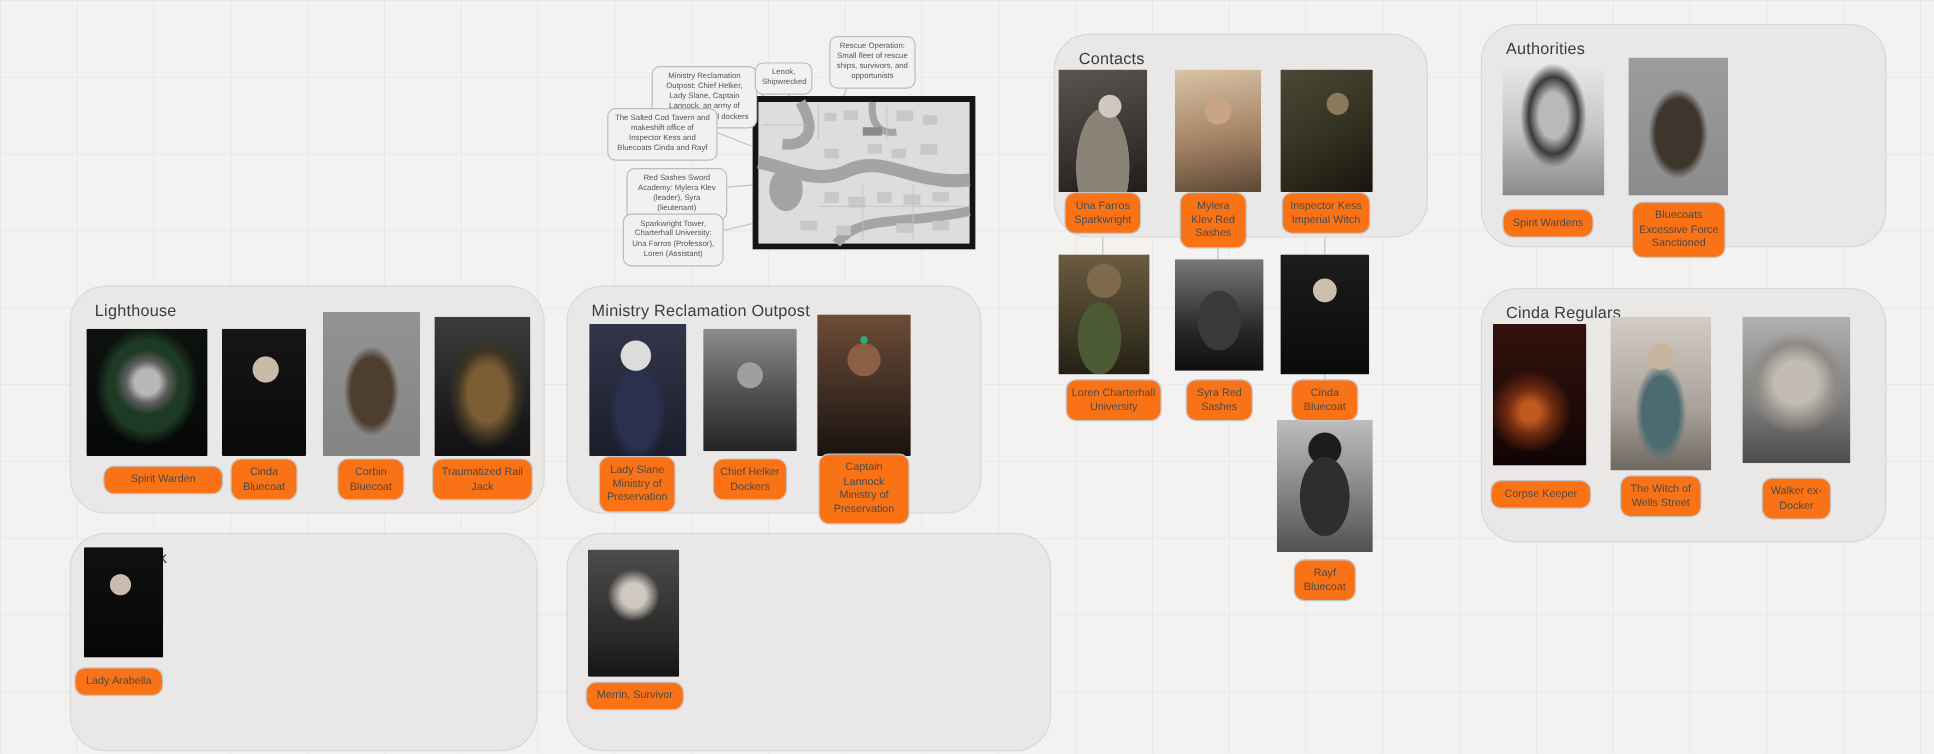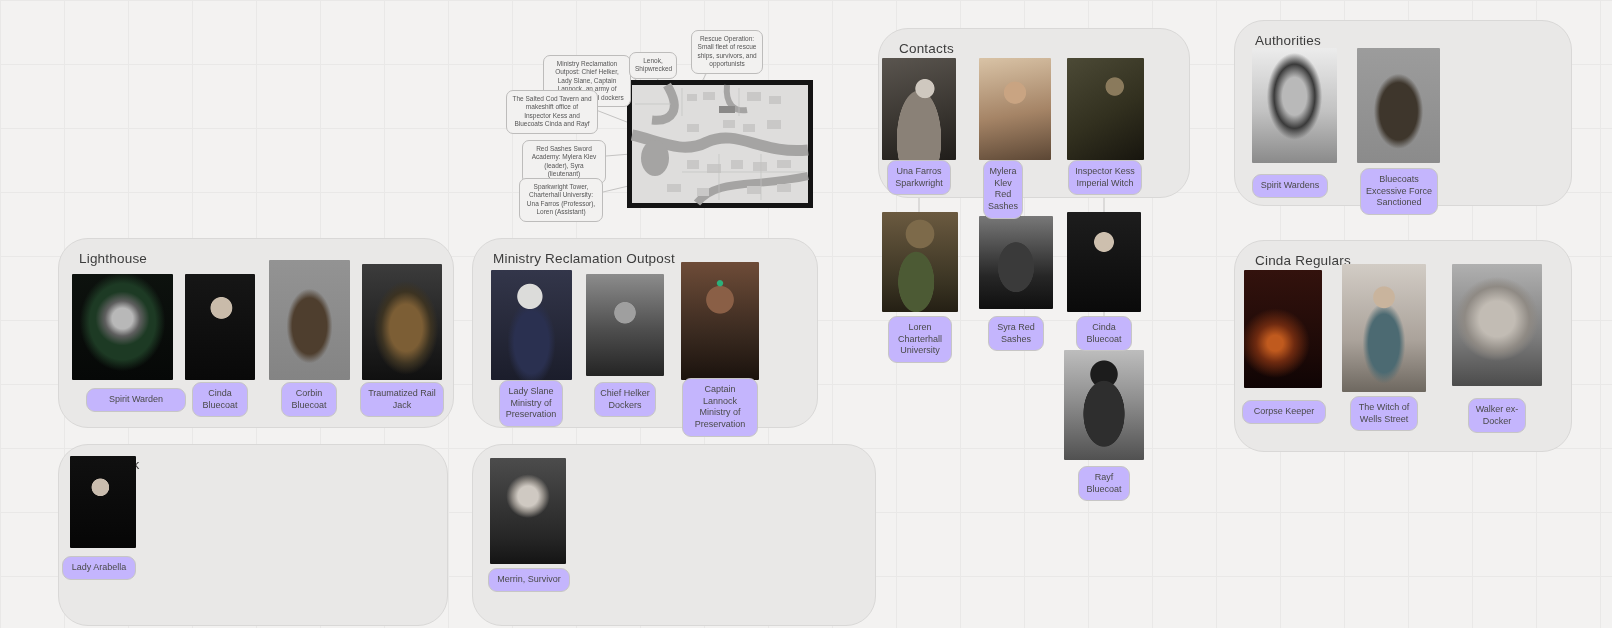--- a/index.html
+++ b/index.html
@@ -16,21 +16,21 @@
     position:absolute;background:#e9e8e7;border:1px solid #d9d8d7;
     border-radius:30px;box-sizing:border-box;z-index:1;
   }
   .panel h2{
     margin:0;position:absolute;left:20px;top:12px;
     font-size:13.5px;font-weight:400;color:#3c3c3c;letter-spacing:.2px;
   }
   .img{position:absolute;z-index:2;border-radius:1px;}
   .card-label{
     position:absolute;z-index:4;box-sizing:border-box;
-    background:#c4b5fd;border:1px solid #c7c6c5;border-radius:9px;
+    background:#f97316;border:1px solid #c7c6c5;border-radius:9px;
     font-size:9px;line-height:1.3;color:#4a4a4a;text-align:center;
     padding:5px 4px;
   }
   .note{
     position:absolute;z-index:4;box-sizing:border-box;
     background:#f2f1f0;border:1px solid #bdbcbb;border-radius:7px;
     font-size:6.5px;line-height:1.3;color:#555;text-align:center;
     padding:4px 5px;
   }
   #connectors{position:absolute;left:0;top:0;z-index:0;pointer-events:none;}
@@ -166,27 +166,27 @@
 
 <div class="img p-arabella" style="left:70px;top:456px;width:66px;height:92px"></div>
 <div class="card-label" style="left:62px;top:556px;width:74px">Lady Arabella</div>
 <div class="img p-merrin" style="left:490px;top:458px;width:76px;height:106px"></div>
 <div class="card-label" style="left:488px;top:568px;width:82px">Merrin, Survivor</div>
 
 <div class="img p-una" style="left:882px;top:58px;width:74px;height:102px"></div>
 <div class="img p-mylera" style="left:979px;top:58px;width:72px;height:102px"></div>
 <div class="img p-kess" style="left:1067px;top:58px;width:77px;height:102px"></div>
 <div class="card-label" style="left:887px;top:160px;width:64px">Una Farros Sparkwright</div>
-<div class="card-label" style="left:983px;top:160px;width:40px">Mylera Klev Red Sashes</div>
+<div class="card-label" style="left:983px;top:160px;width:56px">Mylera Klev Red Sashes</div>
 <div class="card-label" style="left:1068px;top:160px;width:74px">Inspector Kess Imperial Witch</div>
 
 <div class="img p-loren" style="left:882px;top:212px;width:76px;height:100px"></div>
 <div class="img p-syra" style="left:979px;top:216px;width:74px;height:93px"></div>
 <div class="img p-cindac" style="left:1067px;top:212px;width:74px;height:100px"></div>
-<div class="card-label" style="left:888px;top:316px;width:64px">Loren Charterhall University</div>
+<div class="card-label" style="left:888px;top:316px;width:80px">Loren Charterhall University</div>
 <div class="card-label" style="left:988px;top:316px;width:56px">Syra Red Sashes</div>
 <div class="card-label" style="left:1076px;top:316px;width:56px">Cinda Bluecoat</div>
 
 <div class="img p-rayf" style="left:1064px;top:350px;width:80px;height:110px"></div>
 <div class="card-label" style="left:1078px;top:466px;width:52px">Rayf Bluecoat</div>
 
 <div class="img p-warden-au" style="left:1252px;top:48px;width:85px;height:115px"></div>
 <div class="img p-bluecoats" style="left:1357px;top:48px;width:83px;height:115px"></div>
 <div class="card-label" style="left:1252px;top:174px;width:76px">Spirit Wardens</div>
 <div class="card-label" style="left:1360px;top:168px;width:78px">Bluecoats Excessive Force Sanctioned</div>

